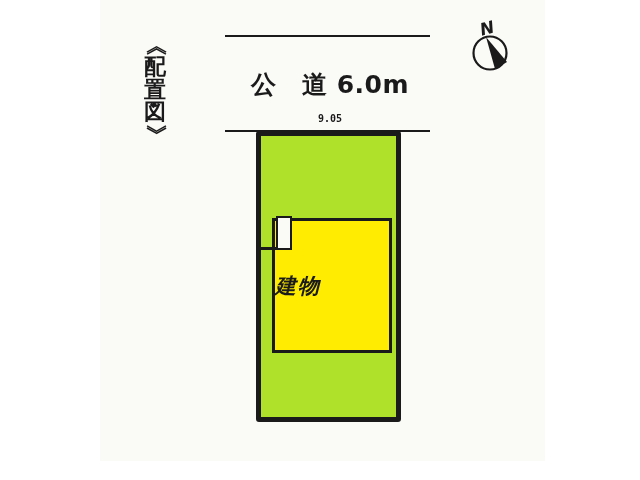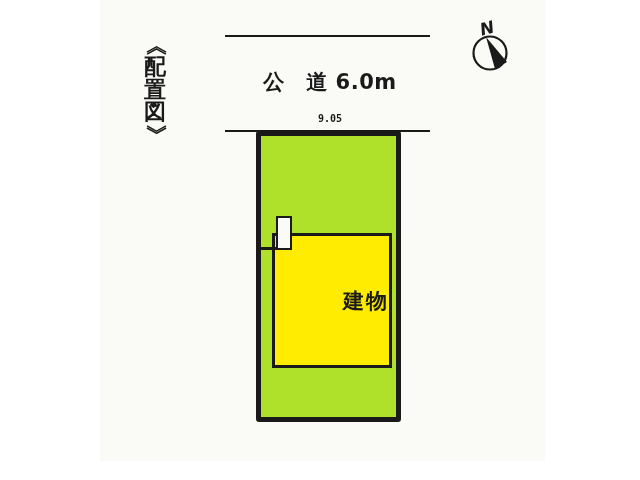--- a/index.html
+++ b/index.html
@@ -21,37 +21,37 @@
   .vtitle{left:138px;top:34px;width:34px;display:flex;flex-direction:column;align-items:center;}
   .vchar{font-size:22px;line-height:22.5px;font-weight:bold;text-align:center;color:var(--ink);}
   .vchar.rot{transform:rotate(90deg);font-size:21px;line-height:22px;}
   
   .hline{height:2px;background:var(--ink);}
   .line-top{left:225px;top:35px;width:205px;}
   .line-bottom{left:225px;top:130px;width:205px;}
   
   .road-label{
     left:250px;top:68px;width:160px;text-align:center;
-    font-size:21px;font-weight:bold;white-space:nowrap;letter-spacing:0.5px;
+    font-size:25px;font-weight:bold;white-space:nowrap;letter-spacing:0.5px;
   }
   
   .frontage{
     left:302px;top:113px;width:56px;text-align:center;
     font-family:"DejaVu Sans Mono",monospace;font-size:10px;font-weight:bold;
   }
   
   .plot{
     left:256px;top:131px;width:145px;height:291px;box-sizing:border-box;
     background:var(--plot-green);border:5px solid var(--ink);border-radius:3px;
   }
   
   .building{
-    left:272px;top:233px;width:120px;height:135px;box-sizing:border-box;
+    left:272px;top:218px;width:120px;height:135px;box-sizing:border-box;
     background:var(--building-yellow);border:3px solid var(--ink);
-    display:flex;align-items:center;justify-content:flex-end;
+    display:flex;align-items:center;justify-content:flex-start;font-style:italic;
   }
   .building-label{font-size:21px;font-weight:bold;letter-spacing:2px;color:var(--ink);}
   
   .notch{
     left:276px;top:216px;width:16px;height:34px;box-sizing:border-box;
     background:var(--paper);border:2px solid var(--ink);
   }
   
   .tick{left:259px;top:247px;width:19px;height:3px;background:var(--ink);}
   

